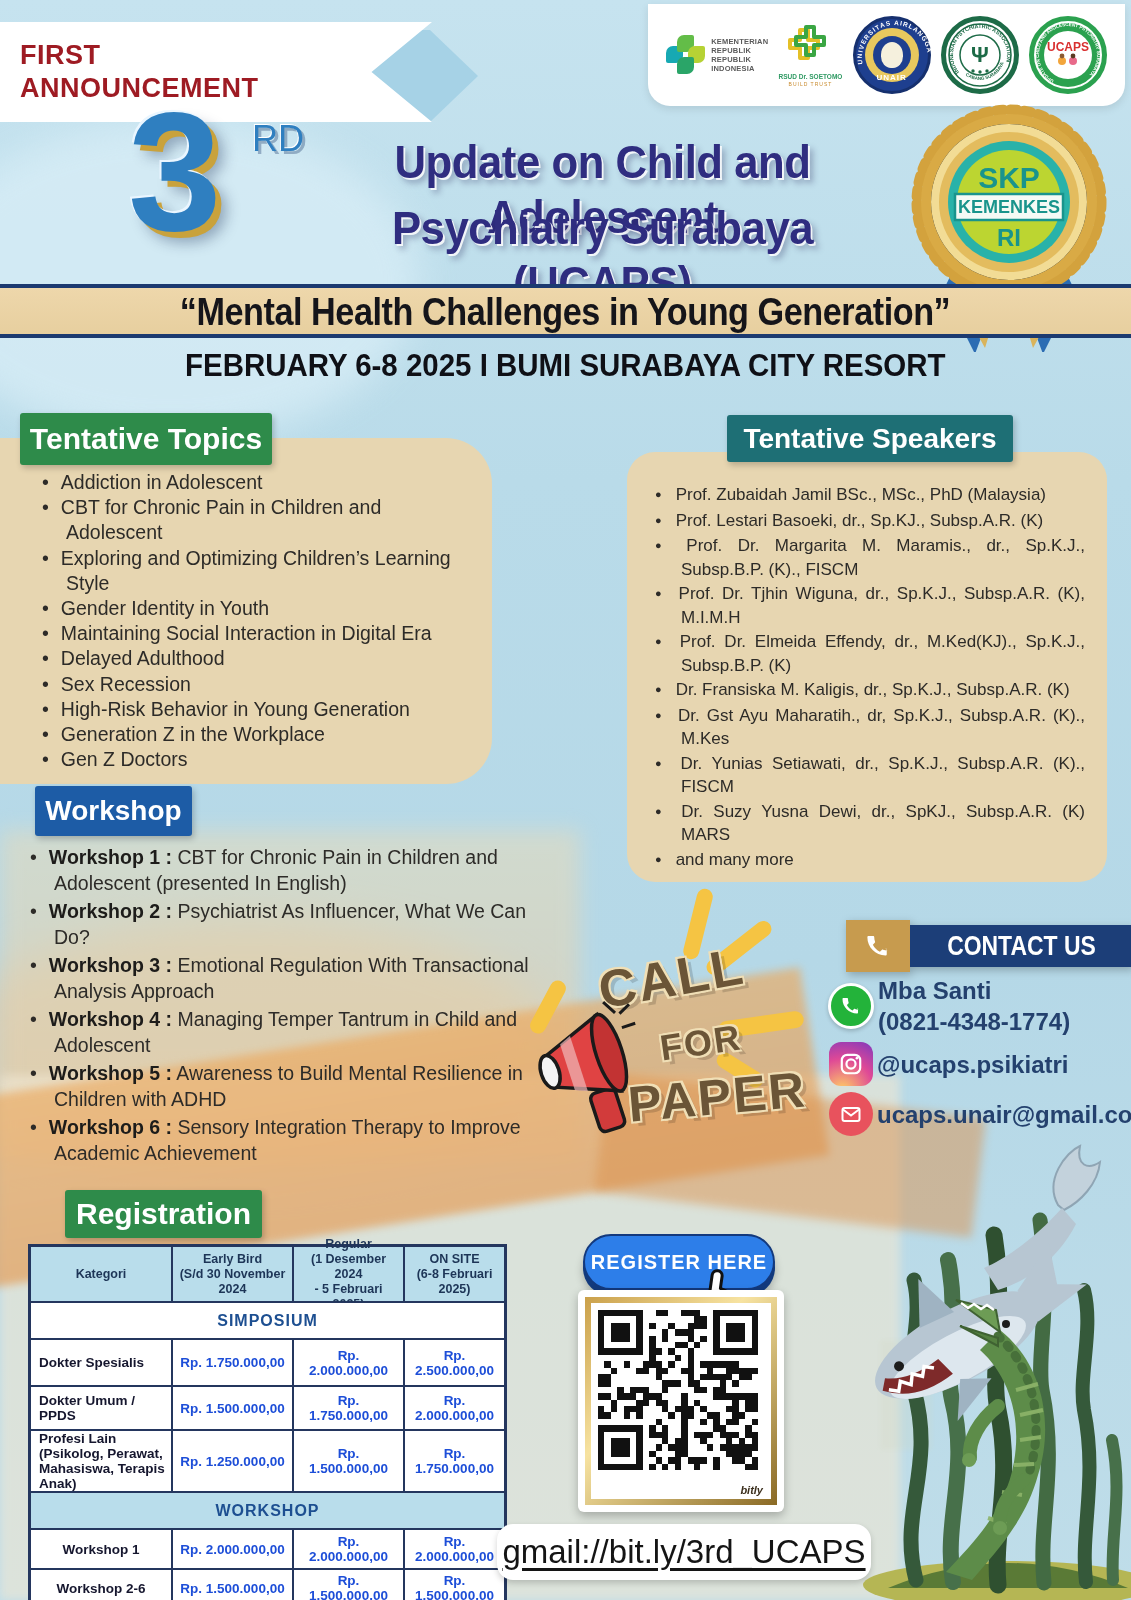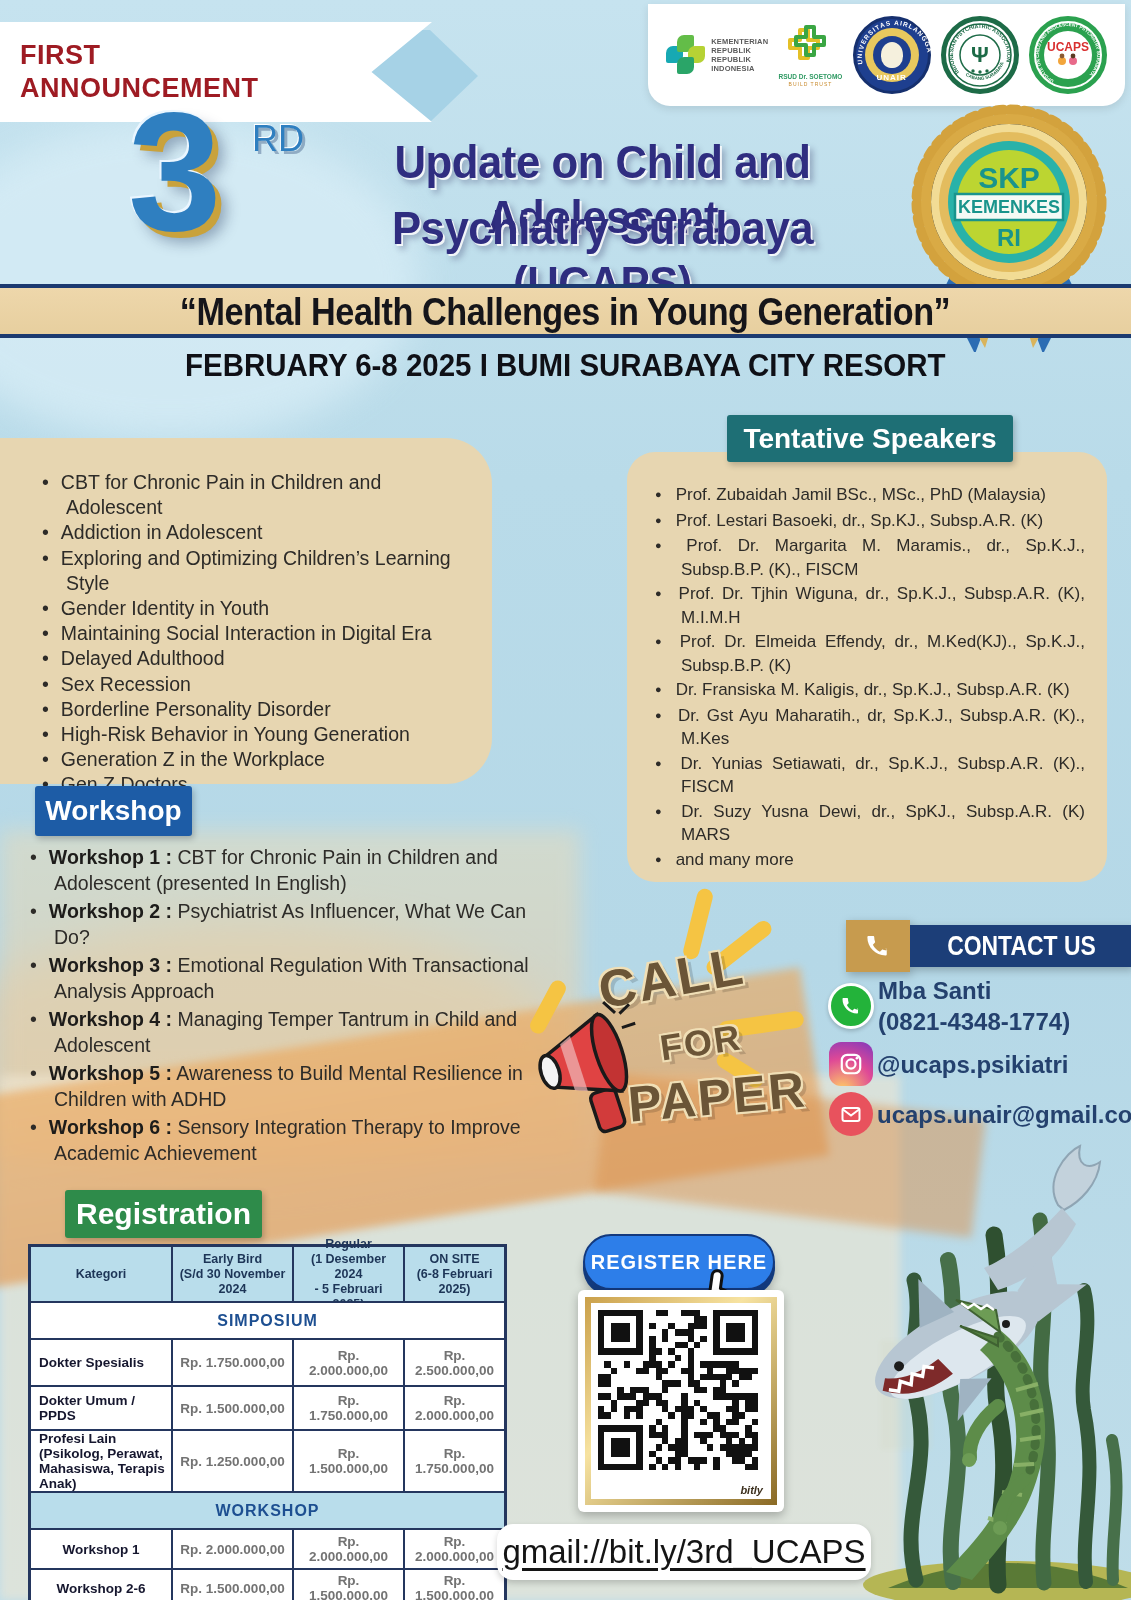--- a/index.html
+++ b/index.html
@@ -114,21 +114,21 @@
 
   
   .reg-table{ left:28px; top:1244px; width:479px; border:2px solid #24365e; background:#fff; display:grid;
     grid-template-columns:142px 121px 111px 101px; }
   .cell{ border:1.5px solid #24365e; display:flex; align-items:center; justify-content:center; text-align:center; padding:3px 4px; }
   .cell.hd{ background:#b9ddeb; font-size:12.5px; font-weight:800; color:#1d3557; white-space:pre-line; line-height:15px; height:56px; }
   .cell.secw{ background:#fff; } .cell.secb{ background:#b9ddeb; }
   .sec-label{ grid-column:1 / 5; font-size:16px; font-weight:800; color:#1d4f91; letter-spacing:1px; height:37px; }
   .cell.cat{ justify-content:flex-start; text-align:left; font-weight:800; font-size:13.5px; color:#15162e; padding-left:8px; line-height:15px;}
   .cell.catc{ font-weight:800; font-size:13.5px; color:#15162e; }
-  .cell.price{ font-weight:800; font-size:13.5px; color:#737373; }
+  .cell.price{ font-weight:800; font-size:13.5px; color:#1d4ed8; }
   .r-body{ height:47px; } .r-body2{ height:44px; } .r-tall{ height:62px; } .r-ws{ height:40px; } .r-ws2{ height:38px; }
 
   
   .reg-btn{ left:583px; top:1234px; width:192px; height:56px; background:#2d7ee9; border:2px solid #13397d;
     border-radius:28px; color:#fff; font-weight:900; font-size:20px; letter-spacing:1px;
     display:flex; align-items:center; justify-content:center; box-shadow:0 6px 0 #123a7d, 0 9px 8px rgba(0,0,0,.25); cursor:pointer; }
   .qr-frame{ left:578px; top:1290px; width:206px; height:222px; background:#fff; border-radius:6px; padding:7px; box-shadow:0 4px 10px rgba(0,0,0,.25); }
   .qr-gold{ width:100%; height:100%; background:linear-gradient(135deg,#caa04a,#f7e3a1 40%,#8a6a25); padding:6px; }
   .qr-white{ width:100%; height:100%; background:#fff; position:relative; padding:7px; }
   .bitly{ position:absolute; right:8px; bottom:3px; font-size:11px; font-weight:700; font-style:italic; color:#3b2f1d; }
@@ -260,29 +260,29 @@
   </svg>
 
   <div class="abs band">
     <span>“Mental Health Challenges in Young Generation”</span>
   </div>
   <div class="abs datebar">
     <span>FEBRUARY 6-8 2025 I BUMI SURABAYA CITY RESORT</span>
   </div>
 
   <div class="abs panel topics-panel"></div>
+  <div class="abs sec-head h-topics">Tentative Topics</div>
   <ul class="abs plain topics-list">
+    <li>Addiction in Adolescent</li>
     <li>CBT for Chronic Pain in Children and Adolescent</li>
-    <li>Addiction in Adolescent</li>
     <li>Exploring and Optimizing Children’s Learning Style</li>
     <li>Gender Identity in Youth</li>
     <li>Maintaining Social Interaction in Digital Era</li>
     <li>Delayed Adulthood</li>
     <li>Sex Recession</li>
-    <li>Borderline Personality Disorder</li>
     <li>High-Risk Behavior in Young Generation</li>
     <li>Generation Z in the Workplace</li>
     <li>Gen Z Doctors</li>
   </ul>
 
   <div class="abs panel speakers-panel"></div>
   <div class="abs sec-head h-speakers">Tentative Speakers</div>
   <ul class="abs plain speakers-list">
     <li>Prof. Zubaidah Jamil BSc., MSc., PhD (Malaysia)</li>
     <li>Prof. Lestari Basoeki, dr., Sp.KJ., Subsp.A.R. (K)</li>

